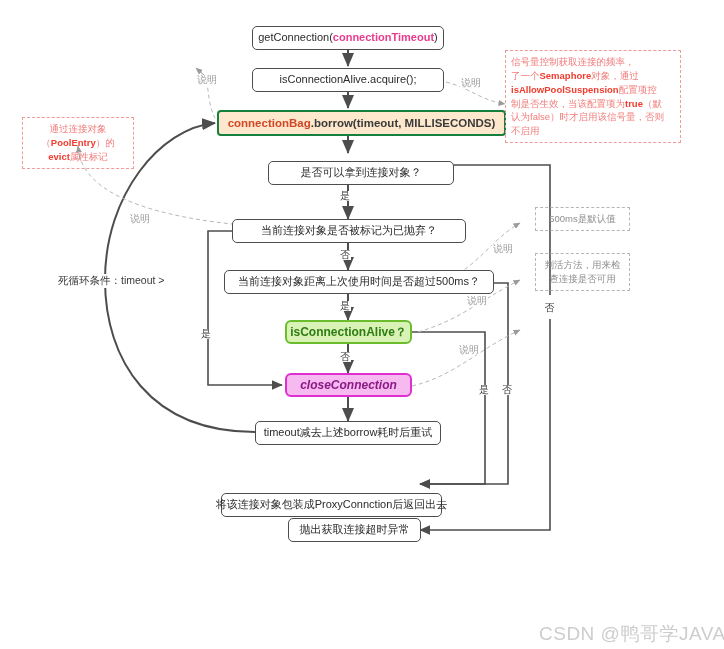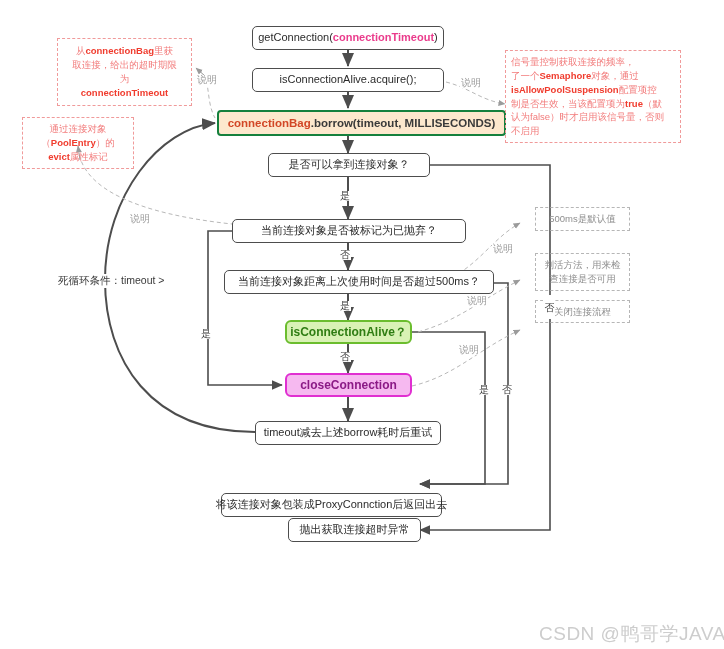--- a/index.html
+++ b/index.html
@@ -56,20 +56,21 @@
     font-size: 12px;
     border-radius: 6px;
   }
   .node.magenta {
     background: #f6b9f0;
     border: 2px solid #e02fd1;
     color: #8b1a86;
     font-weight: bold;
     font-size: 12px;
     border-radius: 6px;
+    font-style: italic;
   }
   .node .kw { color: #ea3c8c; font-weight: bold; }
   .note {
     position: absolute;
     box-sizing: border-box;
     border: 1px dashed #b6b6b6;
     background: transparent;
     color: #8e8e8e;
     font-size: 9.5px;
     line-height: 1.45;
@@ -183,21 +184,21 @@
   </div>
 
   <div class="node proc" style="left:252px; top:68px; width:192px; height:24px;">
     <span>isConnectionAlive.acquire();</span>
   </div>
 
   <div class="node orange" style="left:217px; top:110px; width:289px; height:26px;">
     <span><span>connectionBag</span><span class="plain">.borrow(timeout, MILLISECONDS)</span></span>
   </div>
 
-  <div class="node proc" style="left:268px; top:153px; width:162px; height:24px;">
+  <div class="node proc" style="left:268px; top:161px; width:186px; height:24px;">
     <span>是否可以拿到连接对象？</span>
   </div>
 
   <div class="node proc" style="left:232px; top:219px; width:234px; height:24px;">
     <span>当前连接对象是否被标记为已抛弃？</span>
   </div>
 
   <div class="node proc" style="left:224px; top:270px; width:270px; height:24px;">
     <span>当前连接对象距离上次使用时间是否超过500ms？</span>
   </div>
@@ -215,26 +216,20 @@
   </div>
 
   <div class="node proc" style="left:221px; top:472px; width:221px; height:24px;margin-top:21px;">
     <span>将该连接对象包装成ProxyConnction后返回出去</span>
   </div>
 
   <div class="node proc" style="left:288px; top:518px; width:133px; height:24px;">
     <span>抛出获取连接超时异常</span>
   </div>
 
-  <div class="note red" style="left:57px; top:38px; width:135px; height:68px; flex-direction:column;">
-    <div><span>从</span><span class="em">connectionBag</span><span>里获</span></div>
-    <div>取连接，给出的超时期限</div>
-    <div>为</div>
-    <div><span class="em">connectionTimeout</span></div>
-  </div>
 
   <div class="note red" style="left:22px; top:117px; width:112px; height:52px; flex-direction:column;">
     <div>通过连接对象</div>
     <div><span>（</span><span class="em">PoolEntry</span><span>）的</span></div>
     <div><span class="em">evict</span><span>属性标记</span></div>
   </div>
 
   <div class="note red" style="left:505px; top:50px; width:176px; height:93px; flex-direction:column; align-items:flex-start; text-align:left;">
     <div>信号量控制获取连接的频率，</div>
     <div><span>了一个</span><span class="em">Semaphore</span><span>对象，通过</span></div>
@@ -246,23 +241,20 @@
 
   <div class="note" style="left:535px; top:207px; width:95px; height:24px;">
     <span>500ms是默认值</span>
   </div>
 
   <div class="note" style="left:535px; top:253px; width:95px; height:38px; flex-direction:column;align-items:center;">
     <div>判活方法，用来检</div>
     <div>查连接是否可用</div>
   </div>
 
-  <div class="note" style="left:535px; top:300px; width:95px; height:23px;">
-    <span>关闭连接流程</span>
-  </div>
 
   <div class="edge-label" style="left:339px; top:191px;">是</div>
   <div class="edge-label" style="left:339px; top:250px;">否</div>
   <div class="edge-label" style="left:339px; top:301px;">是</div>
   <div class="edge-label" style="left:339px; top:352px;">否</div>
 
   <div class="edge-label" style="left:200px; top:329px;"><span>是</span></div>
 
   <div class="edge-label vert" style="left:543px; top:295px; height:24px;"><span>否</span></div>
 

